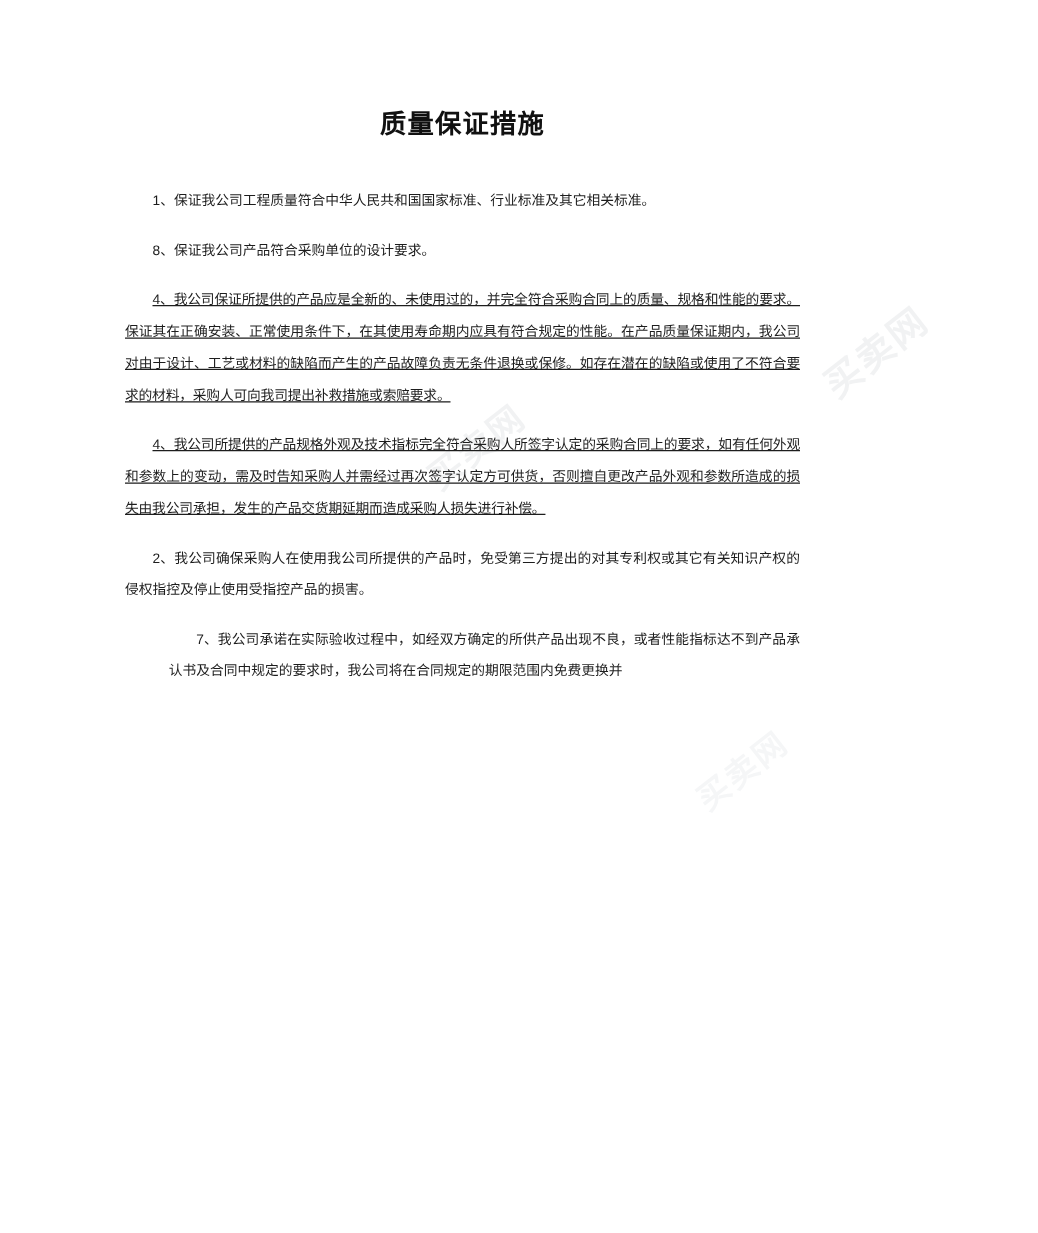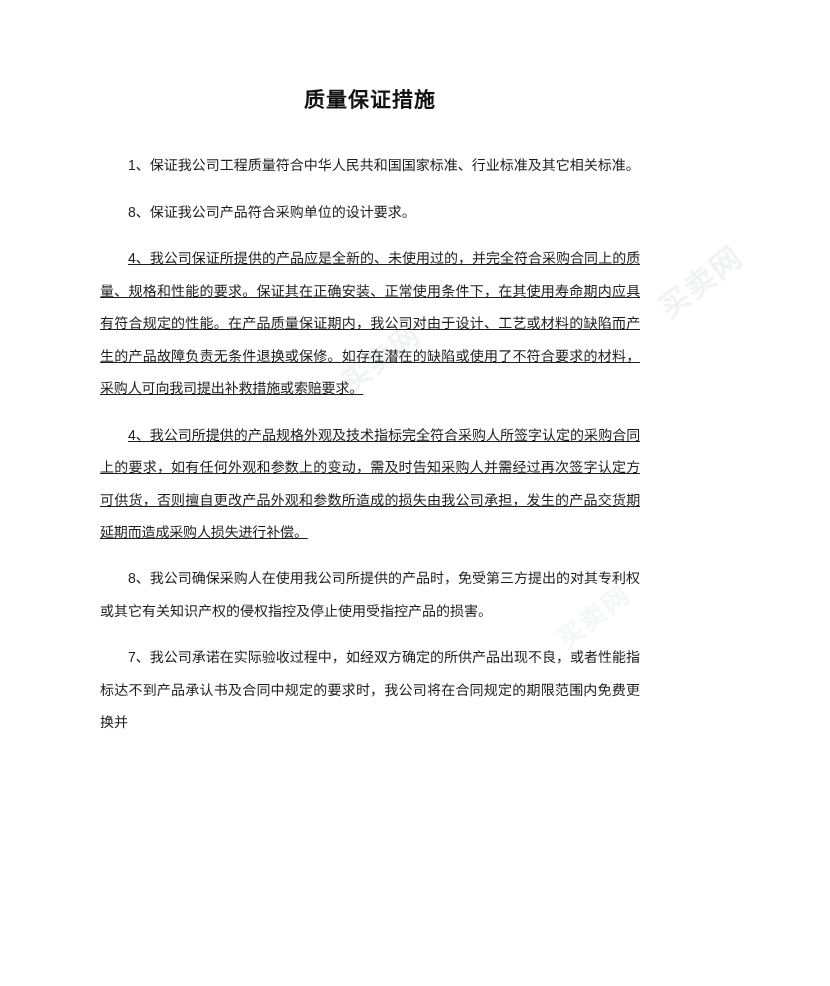--- a/index.html
+++ b/index.html
@@ -64,35 +64,36 @@
     padding-top: 86px;
     letter-spacing: 1px;
     line-height: 1.3;
   }
 
   .paragraphs {
     margin-top: 36px;
   }
 
   .para {
-    font-size: 14px;
+    font-size: 11px;
     line-height: 2.32;
     color: #1d1d1d;
     margin: 0 0 14px 0;
     text-align: justify;
     text-justify: inter-ideograph;
     text-indent: 2em;
     word-break: break-all;
   }
   .para.tight {
     letter-spacing: -0.15px;
     text-decoration: underline;
   }
   .para:last-child {
     margin-bottom: 0;
+    margin-left: 35px;
   }
 </style>
 </head>
 <body>
 
 <div class="page">
 
   <div class="watermark-layer">
     <div class="watermark wm-1">买卖网</div>
     <div class="watermark wm-2">买卖网</div>
@@ -101,18 +102,18 @@
 
   <div class="doc-body">
 
     <h1 class="doc-title">质量保证措施</h1>
 
     <div class="paragraphs">
       <p class="para">1、保证我公司工程质量符合中华人民共和国国家标准、行业标准及其它相关标准。</p>
       <p class="para">8、保证我公司产品符合采购单位的设计要求。</p>
       <p class="para tight">4、我公司保证所提供的产品应是全新的、未使用过的，并完全符合采购合同上的质量、规格和性能的要求。保证其在正确安装、正常使用条件下，在其使用寿命期内应具有符合规定的性能。在产品质量保证期内，我公司对由于设计、工艺或材料的缺陷而产生的产品故障负责无条件退换或保修。如存在潜在的缺陷或使用了不符合要求的材料，采购人可向我司提出补救措施或索赔要求。</p>
       <p class="para tight">4、我公司所提供的产品规格外观及技术指标完全符合采购人所签字认定的采购合同上的要求，如有任何外观和参数上的变动，需及时告知采购人并需经过再次签字认定方可供货，否则擅自更改产品外观和参数所造成的损失由我公司承担，发生的产品交货期延期而造成采购人损失进行补偿。</p>
-      <p class="para">8、我公司确保采购人在使用我公司所提供的产品时，免受第三方提出的对其专利权或其它有关知识产权的侵权指控及停止使用受指控产品的损害。</p>
+      <p class="para">2、我公司确保采购人在使用我公司所提供的产品时，免受第三方提出的对其专利权或其它有关知识产权的侵权指控及停止使用受指控产品的损害。</p>
       <p class="para">7、我公司承诺在实际验收过程中，如经双方确定的所供产品出现不良，或者性能指标达不到产品承认书及合同中规定的要求时，我公司将在合同规定的期限范围内免费更换并</p>
     </div>
 
   </div>
 </div>
 
 </body></html>

